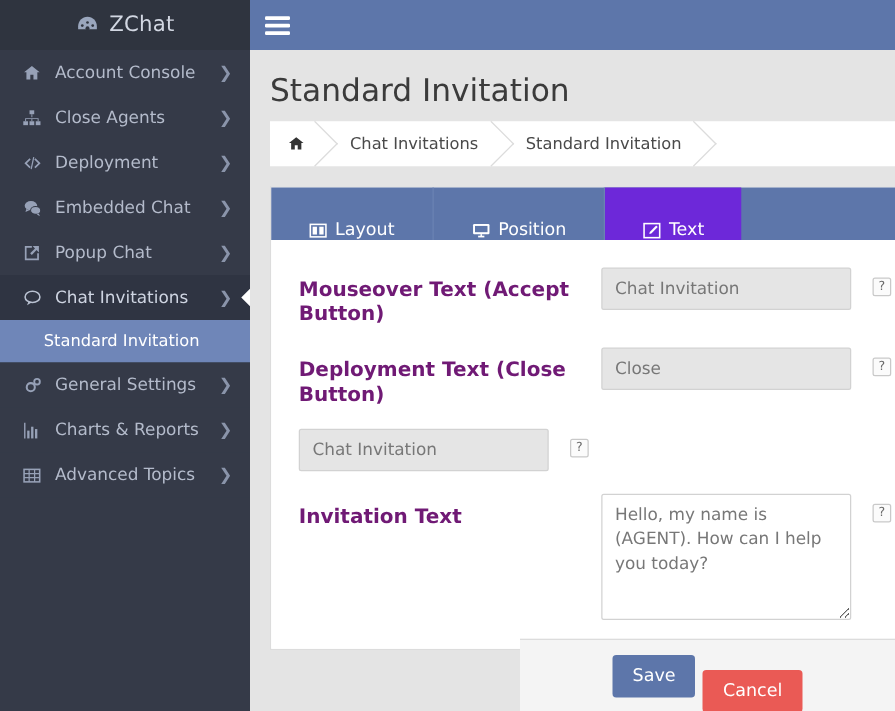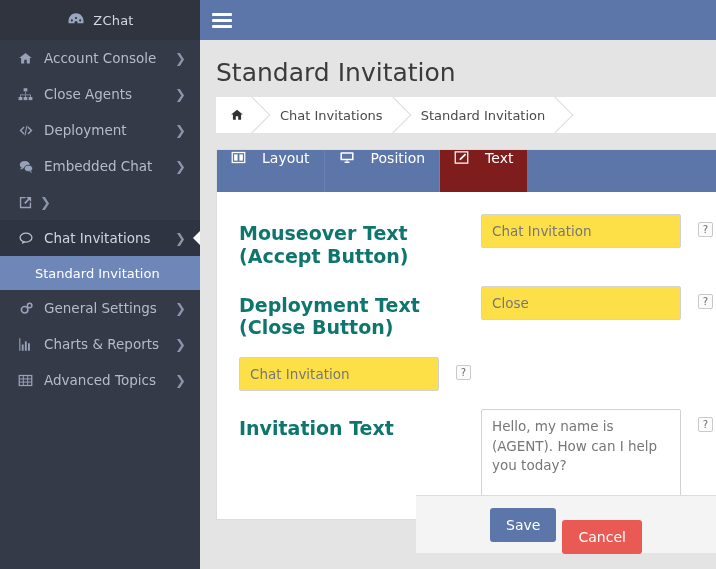--- a/index.html
+++ b/index.html
@@ -25,21 +25,21 @@
     height: 40px;
     background: #2f343f;
     display: flex; align-items: center; justify-content: center;
     gap: 7px;
     color: #cdd3e0;
     font-size: 19px;
     letter-spacing: .2px;
   }
   .brand .logo { display: flex; align-items: center; }
   .brand .logo svg { display: block; }
-  .brand-name { color: #d2d7e2; font-size: 13px; }
+  .brand-name { color: #d2d7e2; font-size: 17px; }
 
   .nav { padding: 0; }
   .nav-item {
     height: 36px;
     display: flex; align-items: center;
     padding: 0 14px 0 18px;
     color: #b4bbcb;
     font-size: 13.5px;
     position: relative;
     cursor: pointer;
@@ -147,57 +147,57 @@
     display: flex;
     flex-direction: column;
   }
   .tabs {
     background: #5d76aa;
     display: flex;
     height: 42px;
     flex: 0 0 42px;
   }
   .tab {
-    display: flex; align-items: flex-start; gap: 16px;
-    padding: 0 14px;
+    display: flex; align-items: flex-end; gap: 6px;
+    padding: 0 30px;
     color: #ffffff;
     font-size: 14px;
     cursor: pointer;
     border-right: 1px solid #6b82b3;
   }
-  .tab.active { background: #7f1d1d; border-right: none; }
+  .tab.active { background: #6d28d9; border-right: none; }
   .tab .tab-ico { display: flex; align-items: center; }
 
   .panel-body {
     flex: 1 1 auto;
     background: #ffffff;
     padding: 22px 0 0 0;
     position: relative;
     overflow: hidden;
   }
   .form-row {
     display: flex;
     align-items: flex-start;
     margin-bottom: 18px;
     padding-left: 22px;
   }
   .form-label {
     width: 242px;
     flex: 0 0 242px;
-    font-size: 19px;
+    font-size: 16px;
     font-weight: bold;
-    color: #0f766e;
+    color: #701a75;
     padding-top: 8px;
     line-height: 1.2;
   }
   .field-wrap { flex: 0 0 200px; width: 200px; }
   .txt-input {
     width: 200px; height: 34px;
     border: 1px solid #d2d2d2;
-    background: #fde047;
+    background: #e5e5e5;
     font-family: "DejaVu Sans", "Liberation Sans", sans-serif;
     font-size: 13.5px;
     color: #777777;
     padding: 0 10px;
     border-radius: 2px;
     outline: none;
   }
   .txt-area {
     width: 200px; height: 101px;
     border: 1px solid #d2d2d2;
@@ -222,21 +222,21 @@
     color: #6a6a6a;
     font-size: 10px;
     line-height: 13px;
     text-align: center;
     cursor: pointer;
     flex: 0 0 15px;
   }
 
   .footer-bar {
     position: absolute;
-    left: 216px; right: 0; bottom: 16px;
+    left: 216px; right: 0; bottom: 0;
     height: 58px;
     background: #f4f4f4;
     border-top: 1px solid #dcdcdc;
     display: flex; align-items: center; justify-content: center;
     gap: 6px;
   }
   .btn {
     border: none;
     border-radius: 3px;
     padding: 0 16px;
@@ -319,20 +319,21 @@
         <span class="chev">❯</span>
       </div>
 
       <div class="nav-item">
         <span class="nav-ico">
           <svg width="15" height="15" viewBox="0 0 24 24">
             <path d="M3 3h9v2.2H5.2v13.6h13.6V12H21v9H3z" fill="#97a1b7"></path>
             <path d="M21 3h-8l3 3-6.2 6.2 2.1 2.1L18 8.1l3 3z" fill="#97a1b7"></path>
           </svg>
         </span>
+        <span class="nav-label">Popup Chat</span>
         <span class="chev">❯</span>
       </div>
 
       <div class="nav-item expanded">
         <span class="nav-ico">
           <svg width="16" height="15" viewBox="0 0 24 24">
             <ellipse cx="12" cy="10.5" rx="9.5" ry="7.2" fill="none" stroke="#b9c1d1" stroke-width="2"></ellipse>
             <path d="M7 16l-2 5 6.4-3.6z" fill="#b9c1d1"></path>
           </svg>
         </span>

